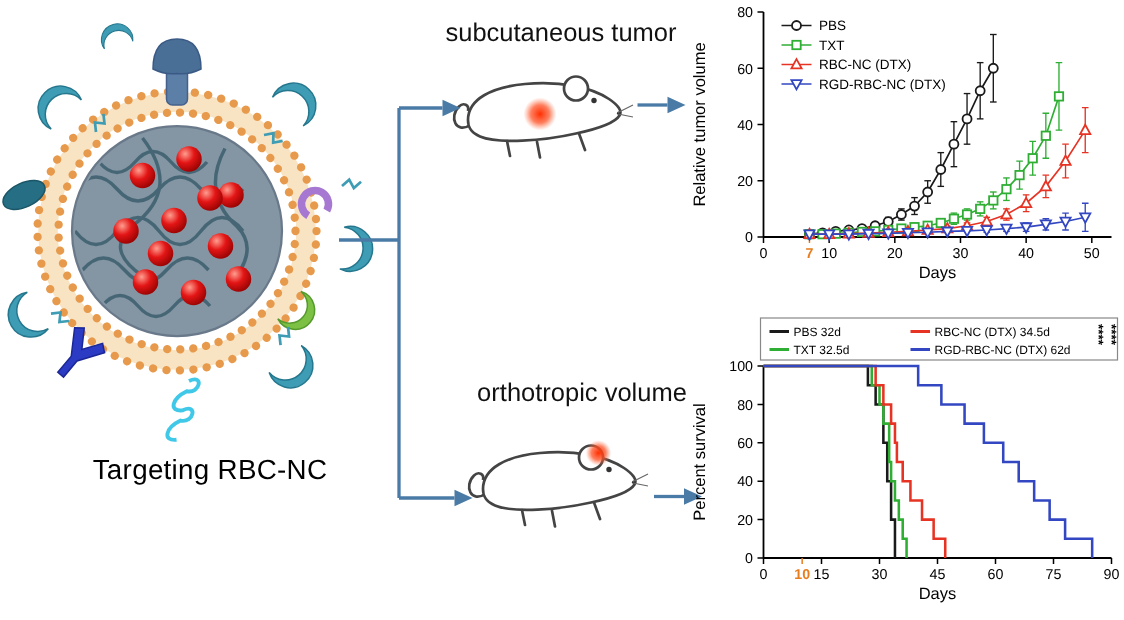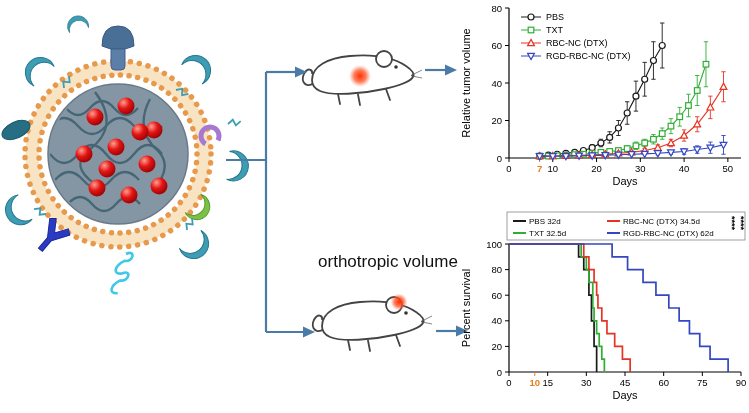--- a/index.html
+++ b/index.html
@@ -100,21 +100,23 @@
     <g transform="translate(126 250) rotate(12)">
       <path d="M0,0 c9,-7 9,7 0,7 c-9,7 -9,16 0,13 c9,-7 9,7 0,7 c-9,7 -9,16 0,13" fill="none" stroke="#40c8e8" stroke-width="2.6"></path>
     </g>
     <use href="#glyc" transform="translate(64 84) rotate(-45)"></use>
     <use href="#glyc" transform="translate(176 86) rotate(40)"></use>
     <use href="#glyc" transform="translate(46 210) rotate(-135)"></use>
     <use href="#glyc" transform="translate(192 214) rotate(135)"></use>
     <use href="#glyc" transform="translate(228 120) rotate(10)"></use>
   </svg>
 
-
+  <div class="abs particle-caption" style="left:20px;top:302px;width:240px">Targeting RBC-NC</div>
+
+  <div class="abs caption" style="left:286px;top:12px;width:176px">subcutaneous tumor</div>
   <div class="abs caption" style="left:302px;top:252px;width:172px">orthotropic volume</div>
 
   <svg class="abs" style="left:298px;top:36px" width="128" height="76">
     <use href="#mouseShape"></use>
     <circle cx="62" cy="40" r="11" fill="url(#tumorGrad)"></circle>
   </svg>
   <svg class="abs" style="left:308px;top:282px" width="128" height="76">
     <use href="#mouseShape"></use>
     <circle cx="91" cy="20" r="8.5" fill="url(#tumorGrad)"></circle>
   </svg>

